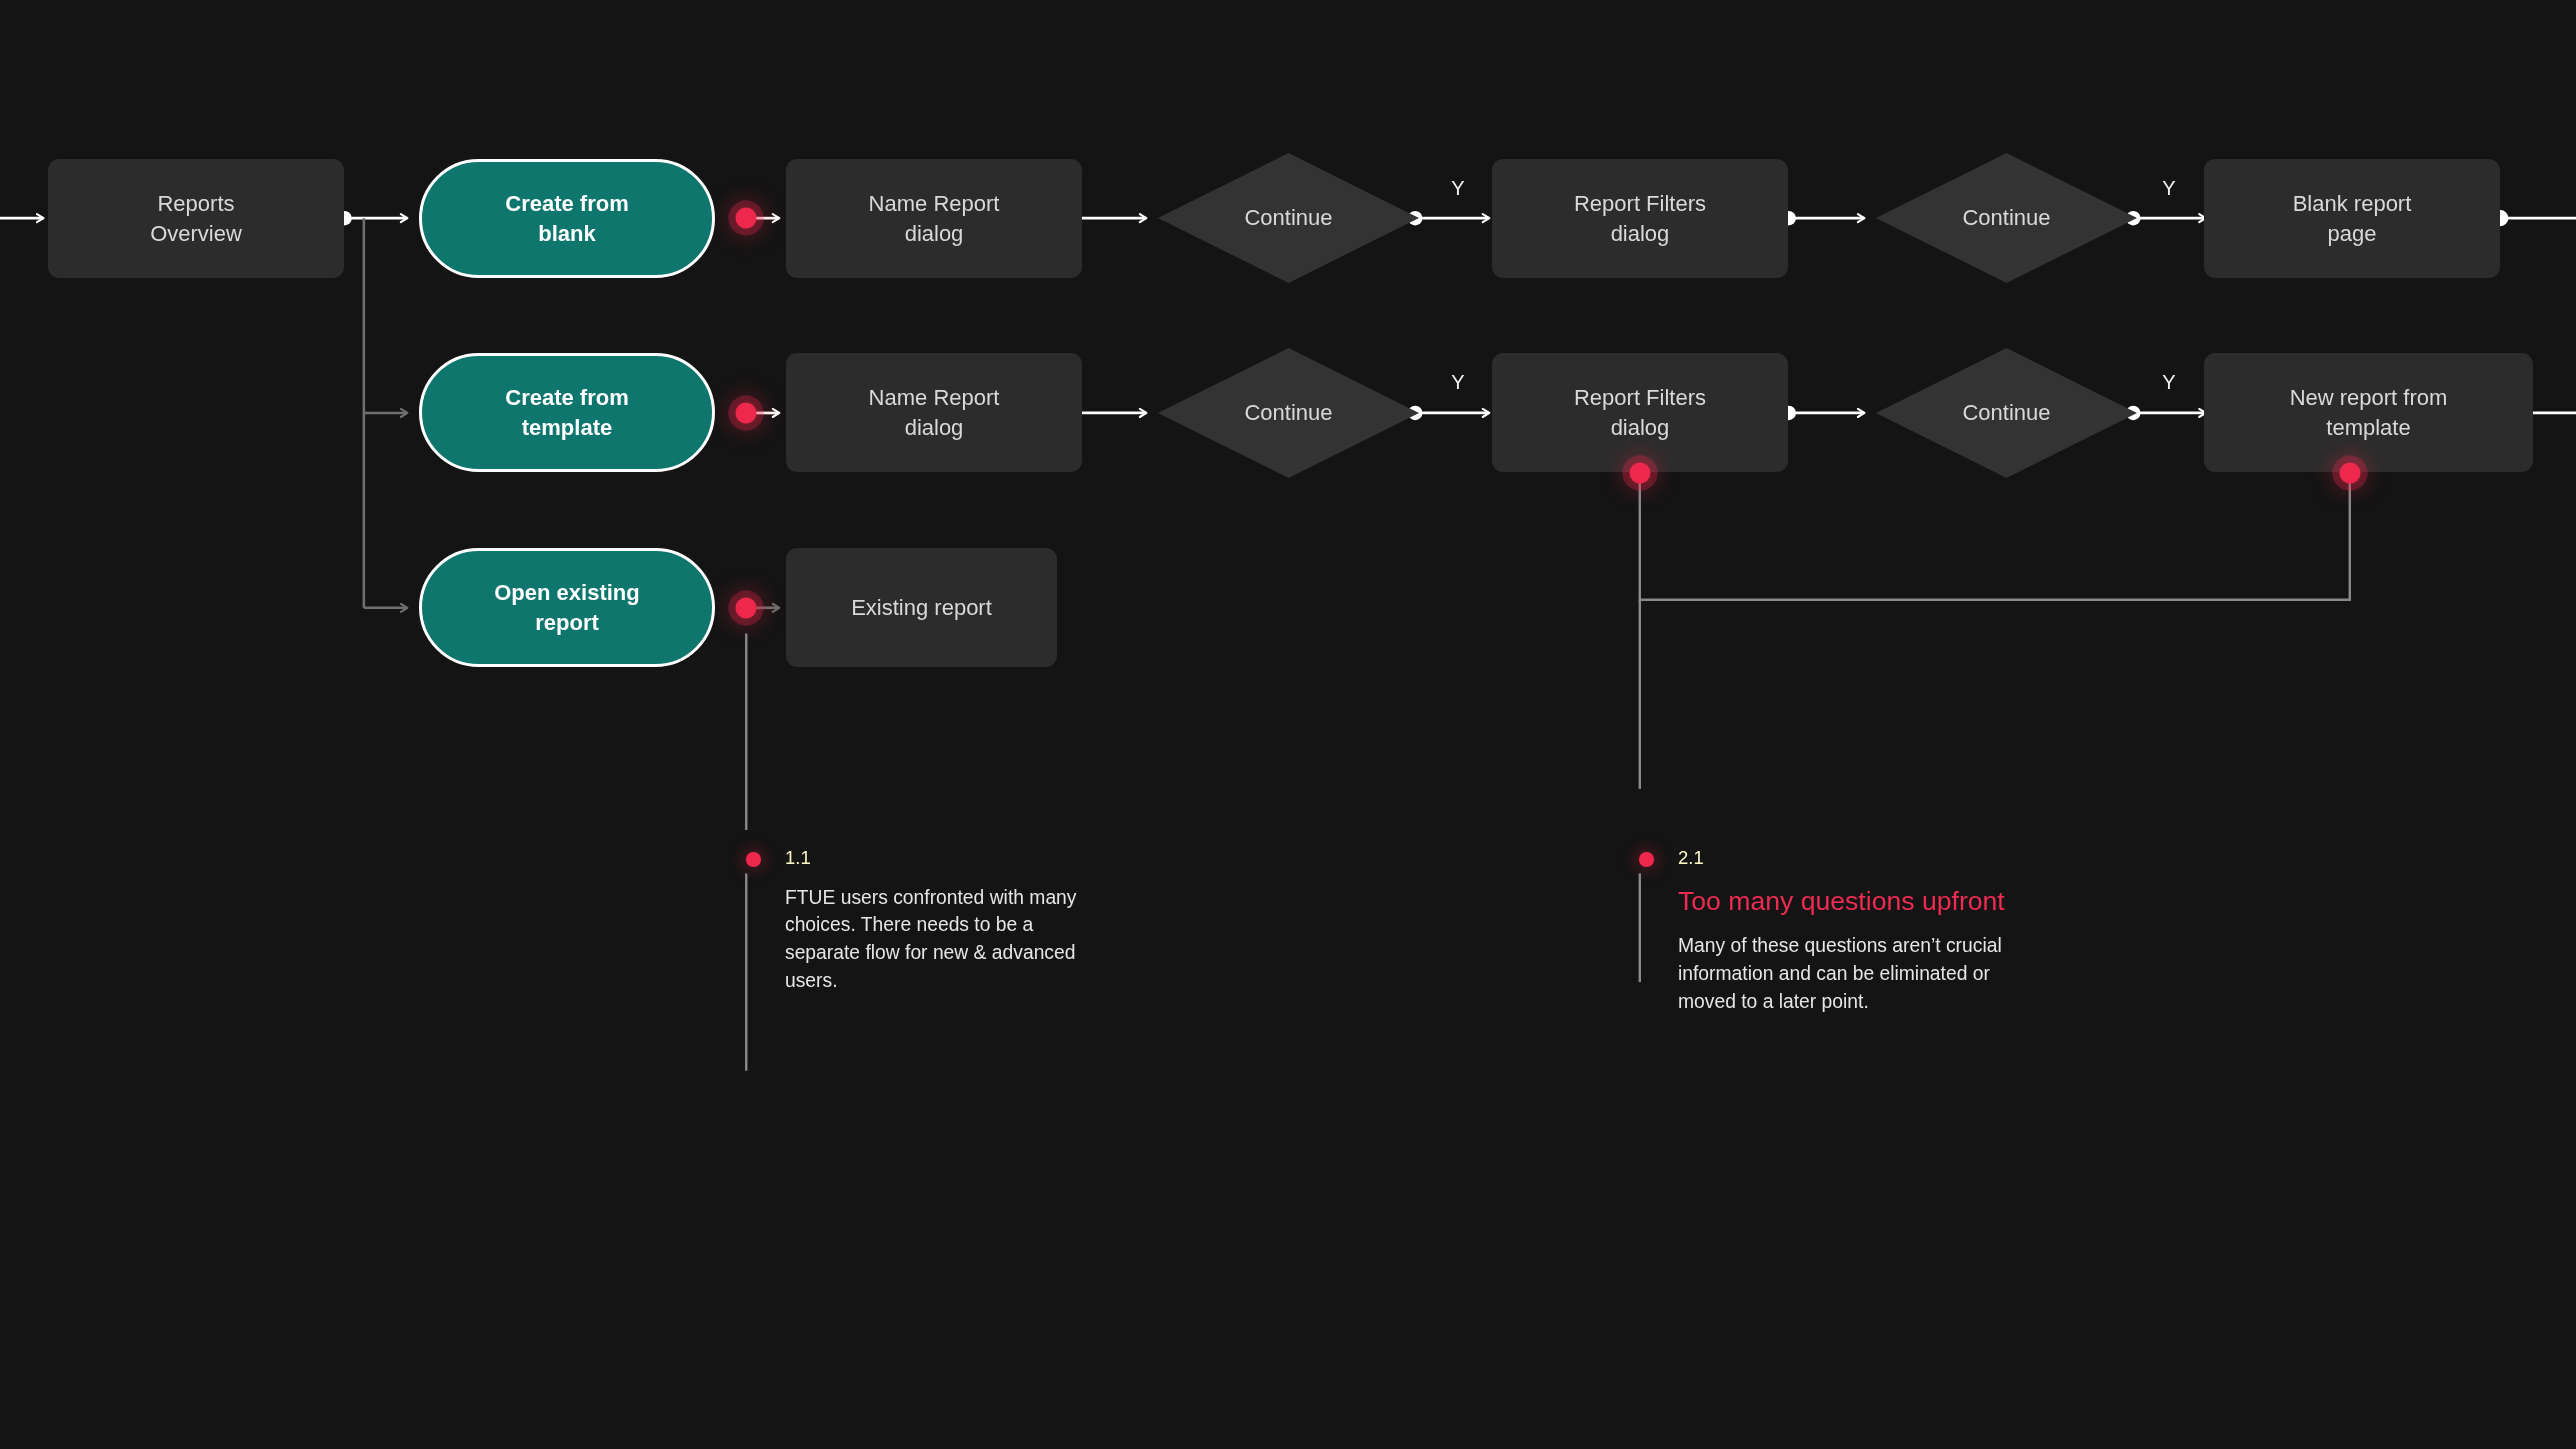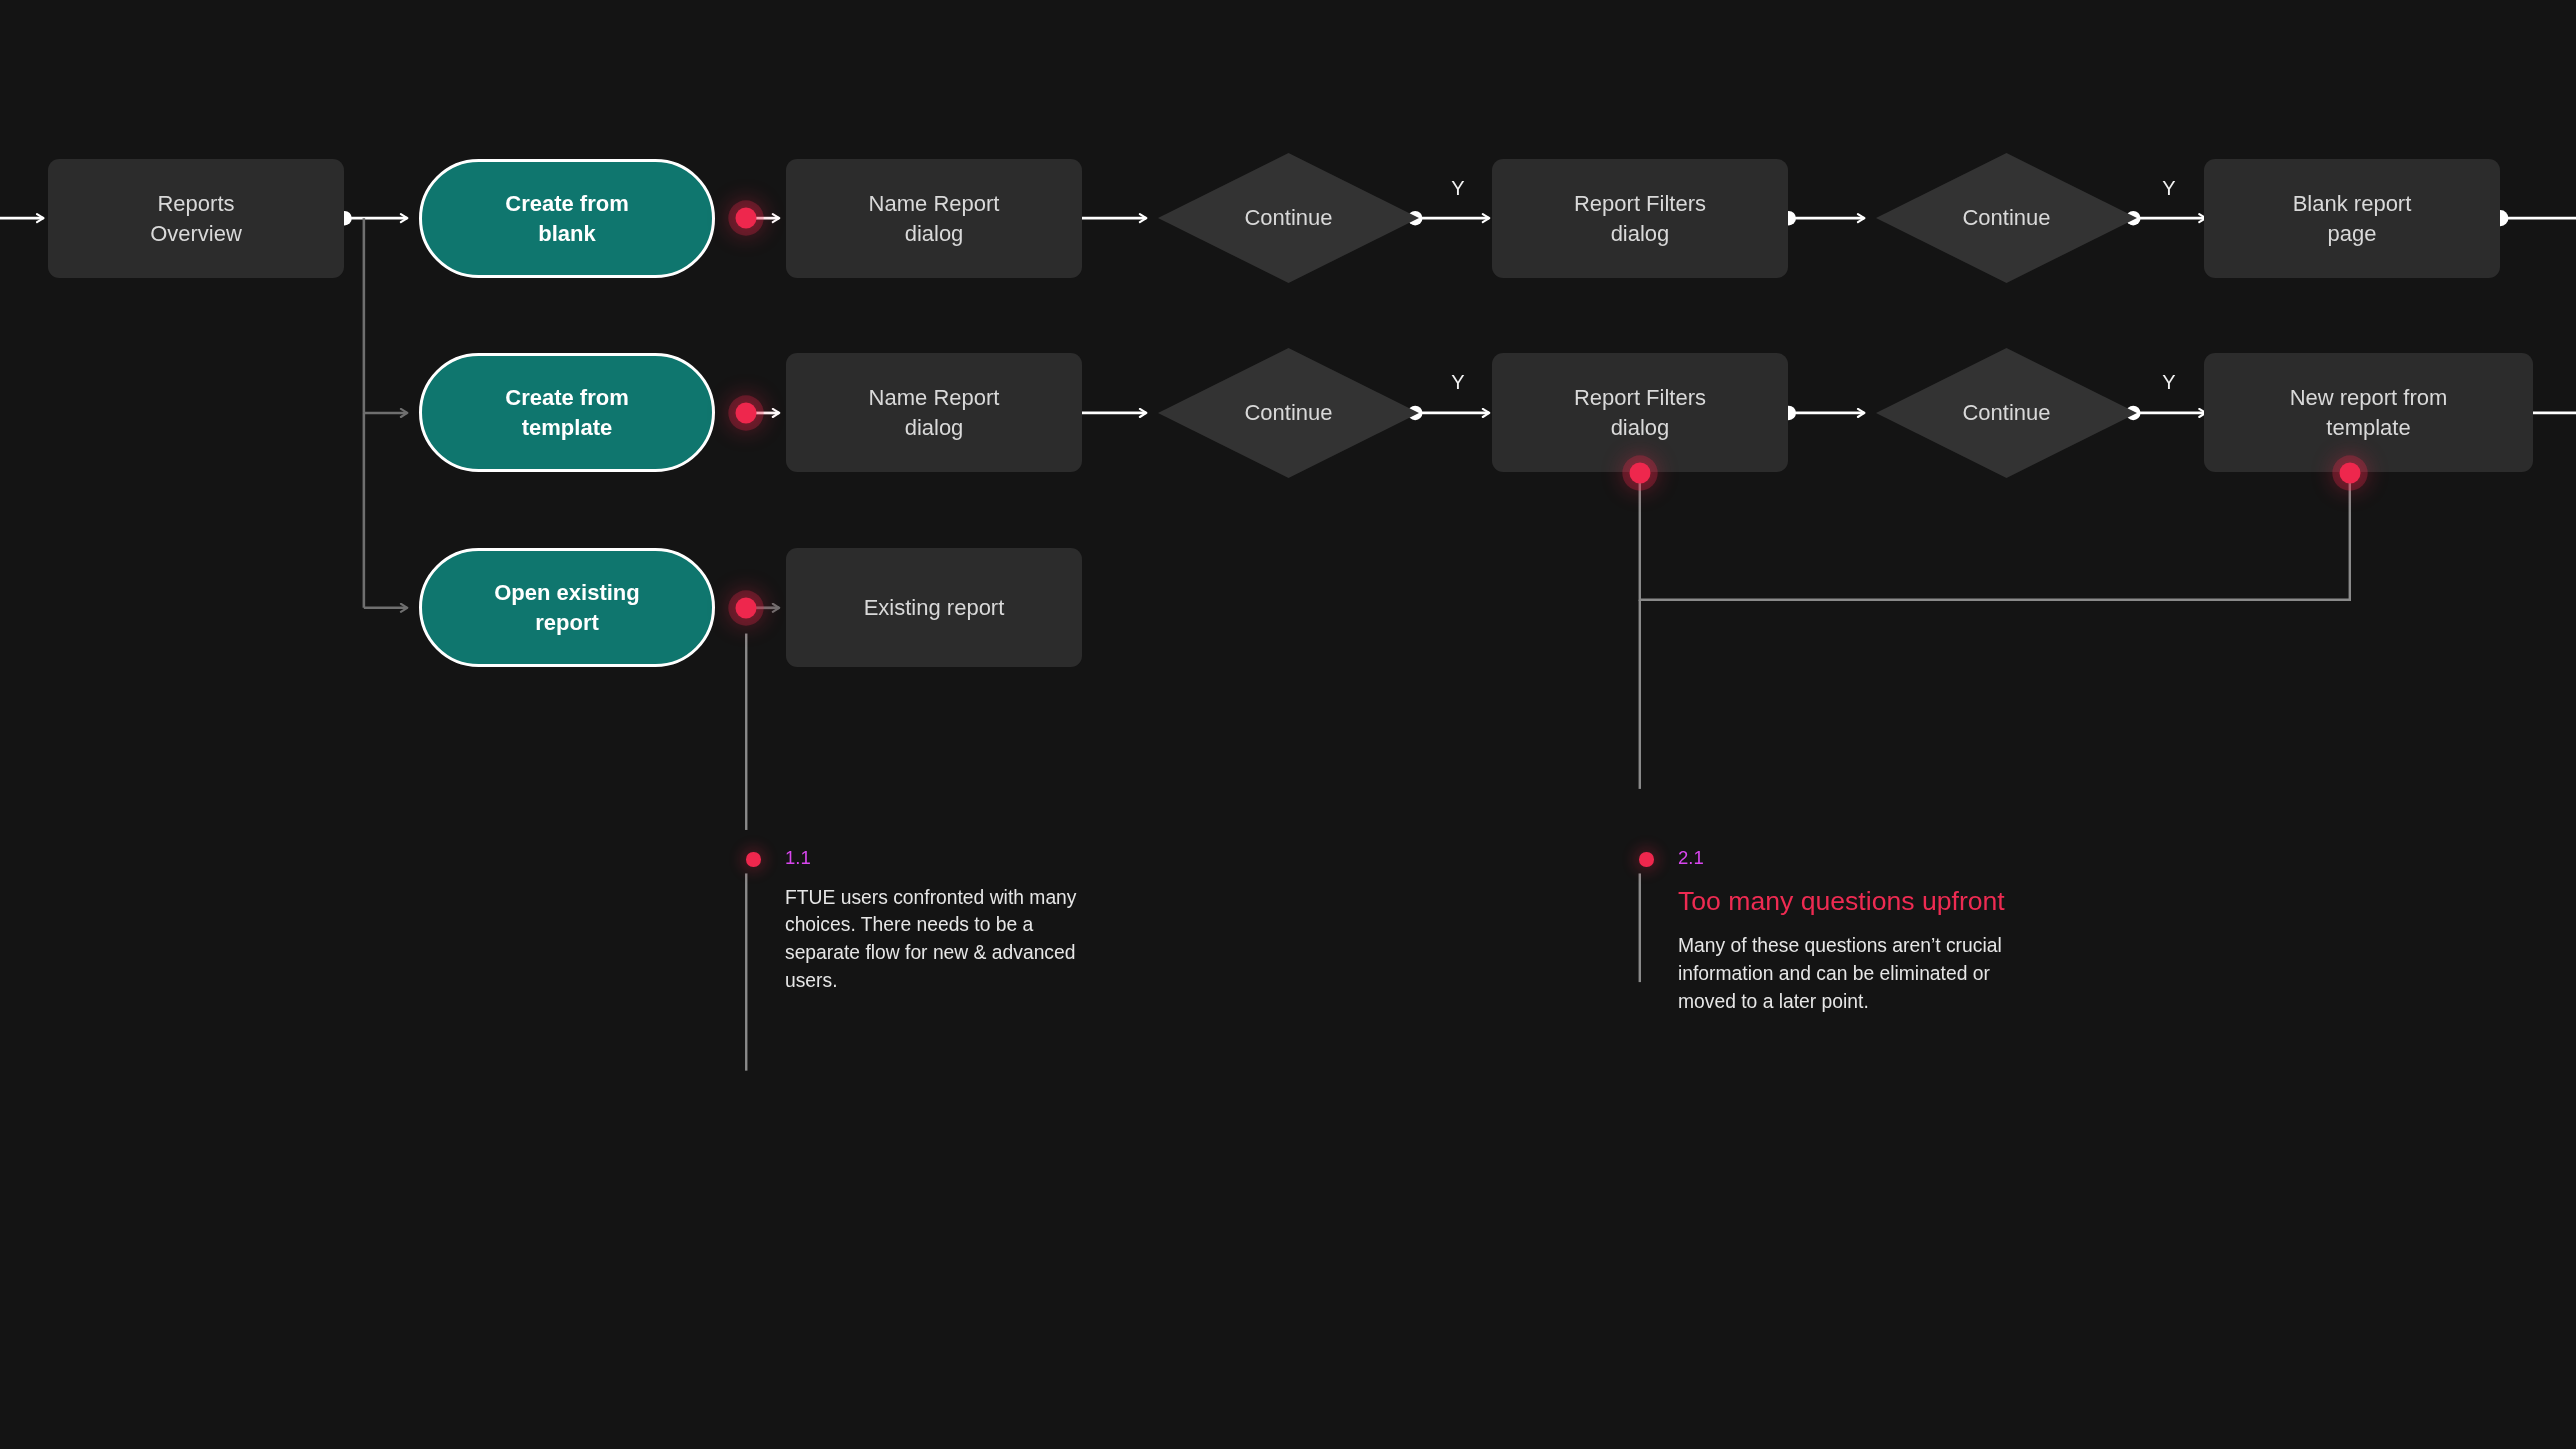--- a/index.html
+++ b/index.html
@@ -101,21 +101,21 @@
       0 0 21px 8px rgba(238,39,77,0.30);
   }
 
   
   .annotation {
     position: absolute;
     width: 322px;
   }
   .anno-num {
     font-size: 18.5px;
-    color: #d946ef;
+    color: #fef9c3;
     margin: 0 0 16px 0;
     line-height: 1;
   }
   .anno-title {
     font-size: 26.6px;
     color: #ee2b52;
     margin: 0 0 14.5px 0;
     line-height: 1.28;
     font-weight: 400;
   }
@@ -271,21 +271,21 @@
   <div class="node node-rect" style="left:2204px; top:353px; width:329px; height:119px;">
     <span style="white-space:pre-line;">New report from
 template</span>
   </div>
 
   <div class="node node-pill" style="left:419px; top:548px; width:296px; height:119px;">
     <span style="white-space:pre-line;">Open existing
 report</span>
   </div>
 
-  <div class="node node-rect" style="left:786px; top:548px; width:296px; height:119px;">
+  <div class="node node-rect" style="left:786px; top:548px; width:271px; height:119px;">
     <span style="white-space:pre-line;">Existing report</span>
   </div>
 
   <div class="edge-label" style="left:1458px; top:188px;">Y</div>
   <div class="edge-label" style="left:2169px; top:188px;">Y</div>
   <div class="edge-label" style="left:1458px; top:382px;">Y</div>
   <div class="edge-label" style="left:2169px; top:382px;">Y</div>
 
   <div class="marker" style="left:746px; top:218px;"></div>
   <div class="marker" style="left:746px; top:413px;"></div>

